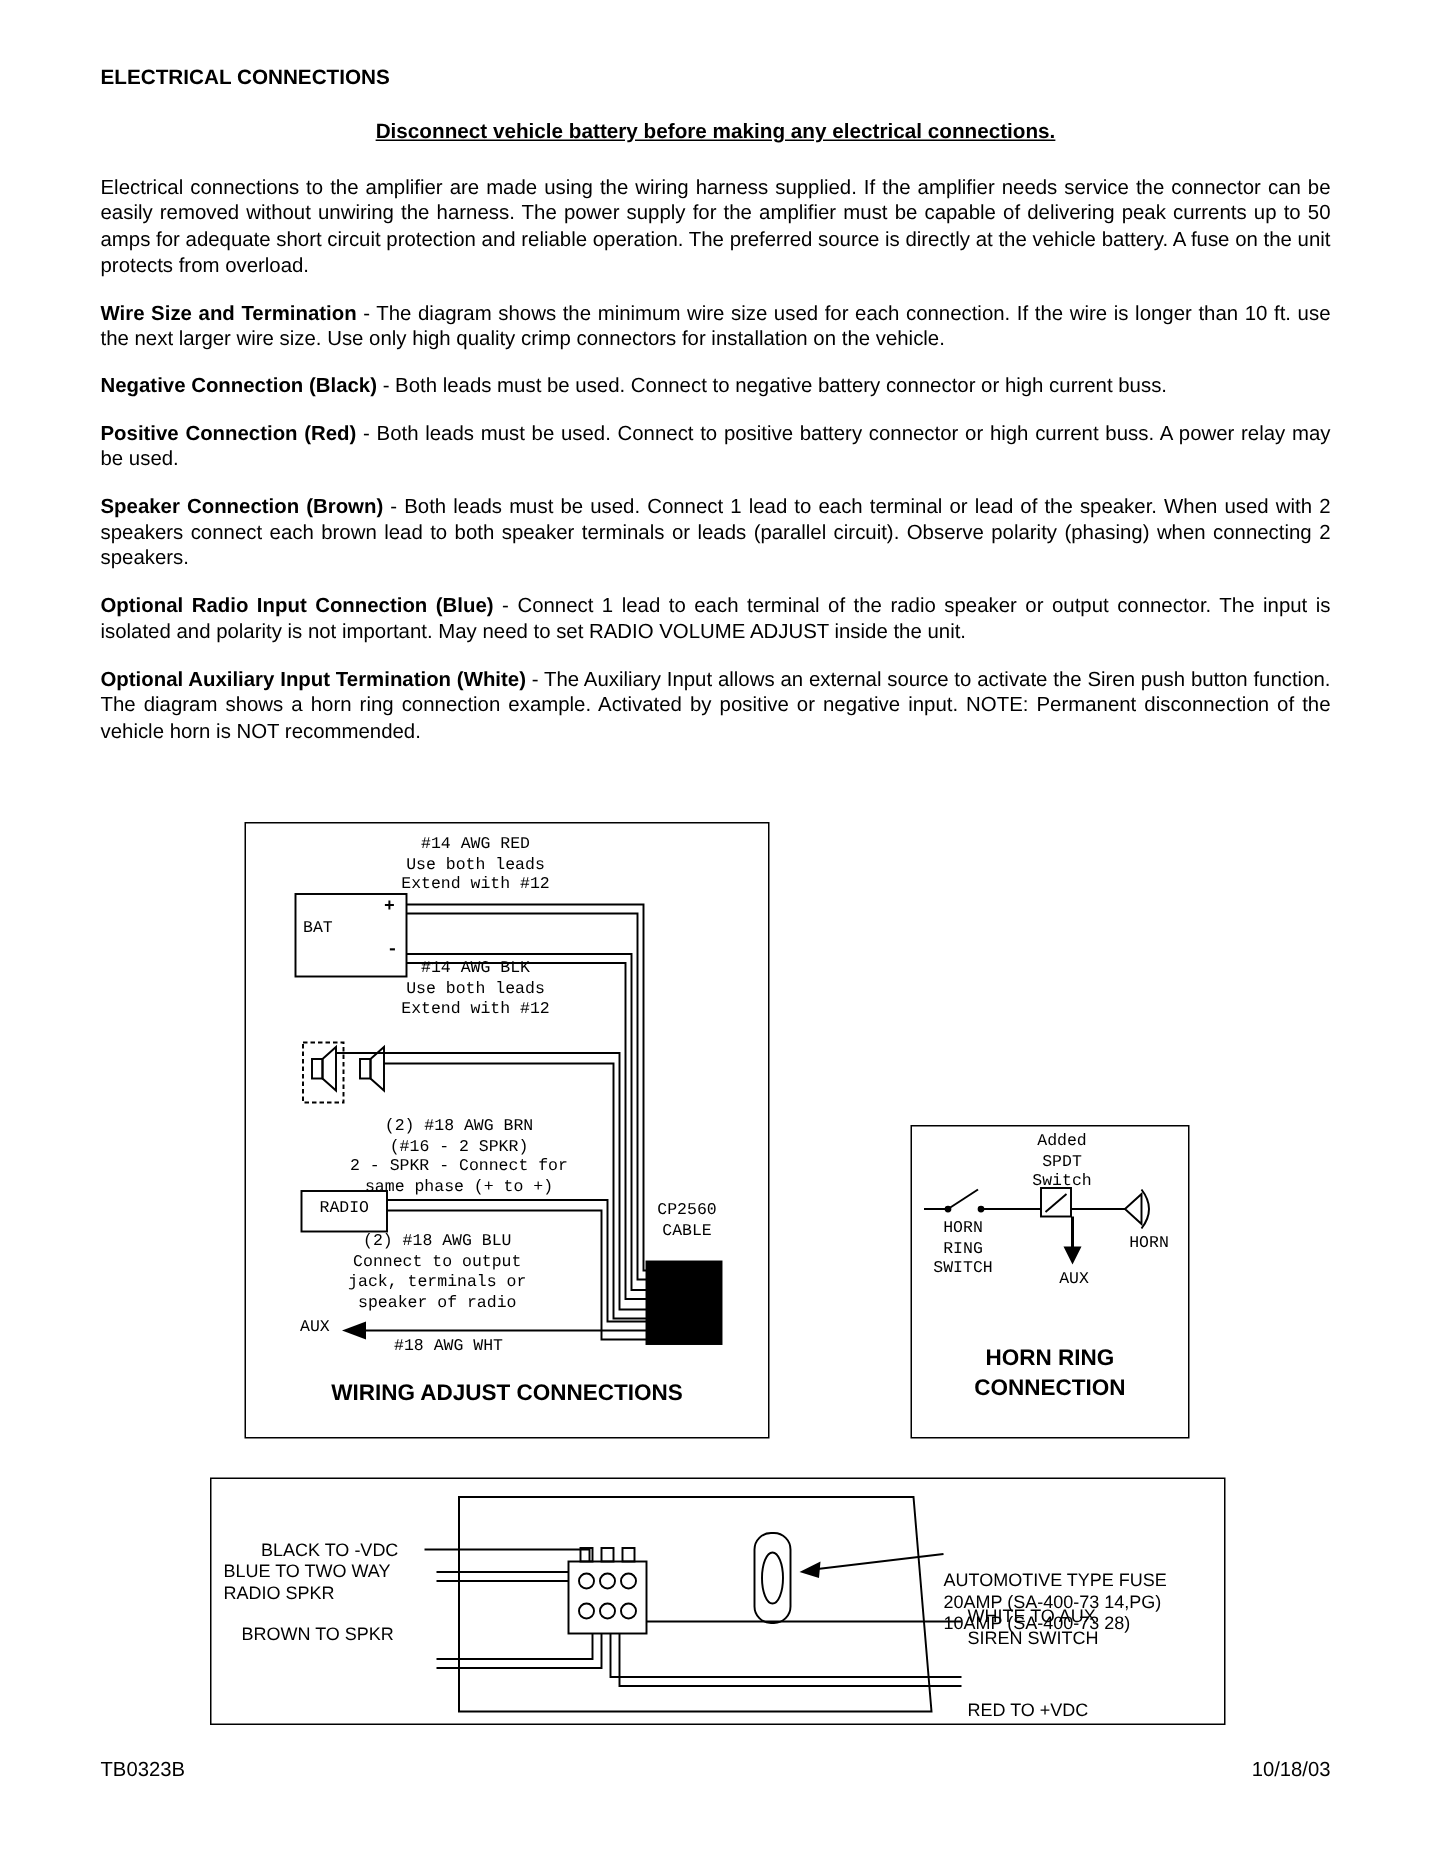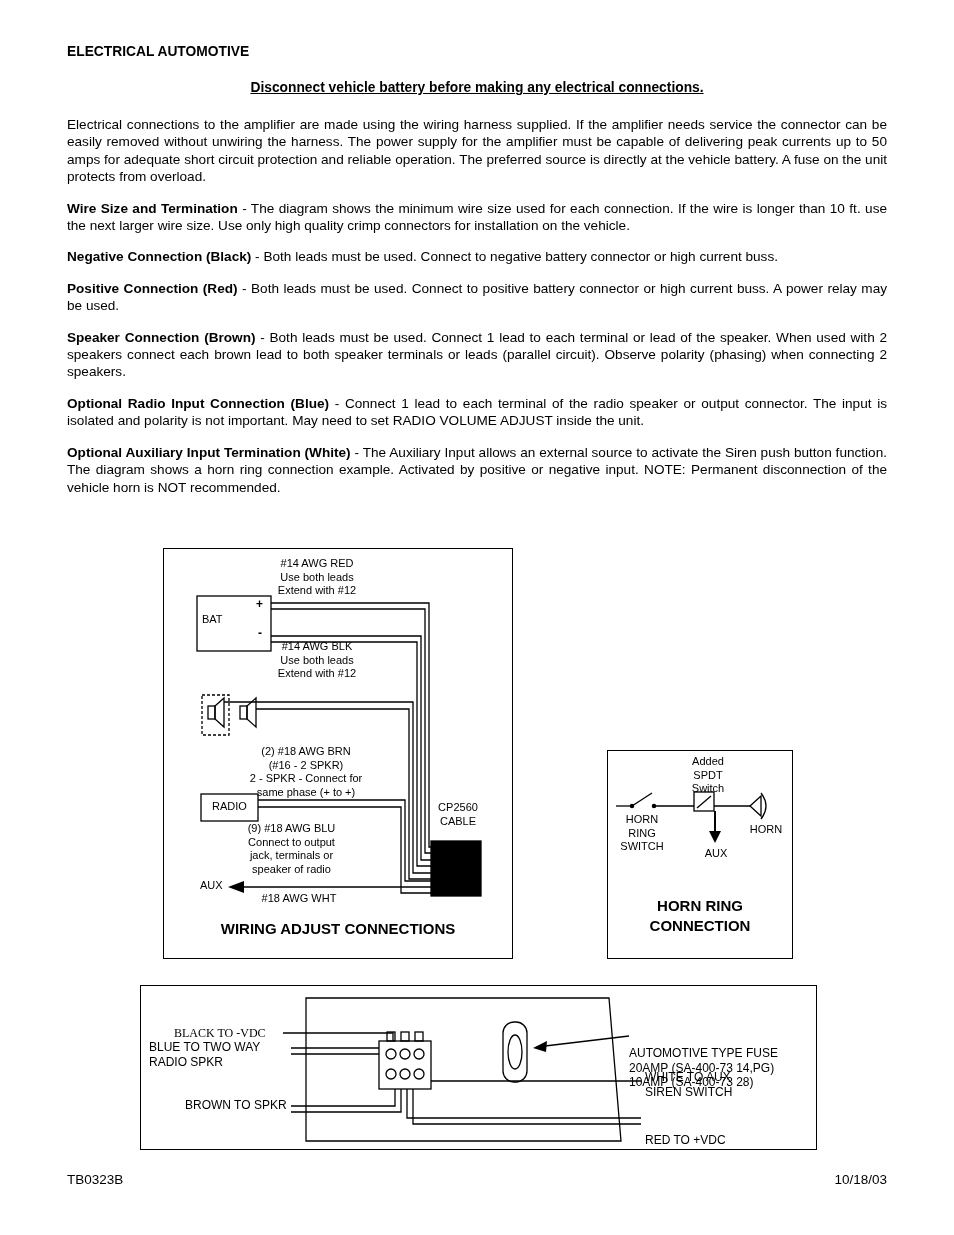--- a/index.html
+++ b/index.html
@@ -8,35 +8,35 @@
     font-family:"Liberation Sans", sans-serif; position:relative; overflow:hidden;
   }
   .text-col { padding:44px 67px 0 67px; }
   .doc-title { font-size:13.8px; font-weight:bold; margin:0 0 21px 0; }
   .warning { font-size:13.8px; font-weight:bold; text-decoration:underline; margin:0 0 21px 0;text-align:center; }
   p.body { font-size:13.6px; line-height:17.4px; text-align:justify; margin:0 0 14px 0; }
   .lead { font-weight:bold; }
   .overlay { position:absolute; left:0; top:0; width:954px; height:1235px; }
   .dbox { position:absolute; border:1px solid #000; background:#fff; }
   .draw { position:absolute; left:0; top:0; width:100%; height:100%; }
-  .lbl { position:absolute; font-size:11px; line-height:13.5px; white-space:pre-line; }
+  .lbl { position:absolute; font-size:11px; line-height:13.5px; white-space:pre-line;font-family:Liberation Mono, monospace; }
   .lbl2 { position:absolute; font-size:12px; line-height:14.5px; white-space:pre-line; }
   .c { text-align:center; }
   .dtitle { position:absolute; font-weight:bold; font-size:15px; line-height:20px; text-align:center; white-space:pre-line; }
   .sign { font-size:12px; font-weight:bold; line-height:12px; }
   .foot { position:absolute; top:1172px; font-size:13.5px; }
   .foot-left { left:67px; }
   .foot-center { left:0; right:0; text-align:center; }
   .foot-right { right:67px; text-align:right; }
 </style>
 </head>
 <body>
 
 <div class="text-col">
-  <div class="doc-title">ELECTRICAL AUTOMOTIVE</div>
+  <div class="doc-title">ELECTRICAL CONNECTIONS</div>
   <div class="warning">Disconnect vehicle battery before making any electrical connections.</div>
 
   <p class="body"><span class="lead"></span><span>Electrical connections to the amplifier are made using the wiring harness supplied.  If the amplifier needs service the connector can be easily removed without unwiring the harness.  The power supply for the amplifier must be capable of delivering peak currents up to 50 amps for adequate short circuit protection and reliable operation.  The preferred source is directly at the vehicle battery.  A fuse on the unit protects from overload.</span></p>
   <p class="body"><span class="lead">Wire Size and Termination</span><span> - The diagram shows the minimum wire size used for each connection.  If the wire is longer than 10 ft. use the next larger wire size.  Use only high quality crimp connectors for installation on the vehicle.</span></p>
   <p class="body"><span class="lead">Negative Connection (Black)</span><span> - Both leads must be used.  Connect to negative battery connector or high current buss.</span></p>
   <p class="body"><span class="lead">Positive Connection (Red)</span><span> - Both leads must be used.  Connect to positive battery connector or high current buss.  A power relay may be used.</span></p>
   <p class="body"><span class="lead">Speaker Connection (Brown)</span><span> - Both leads must be used.  Connect 1 lead to each terminal or lead of the speaker.  When used with 2 speakers connect each brown lead to both speaker terminals or leads (parallel circuit).  Observe polarity (phasing) when connecting 2 speakers.</span></p>
   <p class="body"><span class="lead">Optional Radio Input Connection (Blue)</span><span> - Connect 1 lead to each terminal of the radio speaker or output connector.  The input is isolated and polarity is not important.  May need to set RADIO VOLUME ADJUST inside the unit.</span></p>
   <p class="body"><span class="lead">Optional Auxiliary Input Termination (White)</span><span> - The Auxiliary Input allows an external source to activate the Siren push button function.  The diagram shows a horn ring connection example.  Activated by positive or negative input.  NOTE:  Permanent disconnection of the vehicle horn is NOT recommended.</span></p>
 </div>
@@ -78,21 +78,21 @@
     <div class="lbl sign" style="left:92px; top:49px;">+</div>
     <div class="lbl sign" style="left:94px; top:78px;">-</div>
     <div class="lbl c" style="left:88px; top:91px; width:130px;">#14 AWG BLK
 Use both leads
 Extend with #12</div>
     <div class="lbl c" style="left:58px; top:183px; width:168px;margin-top:13px;">(2) #18 AWG BRN
 (#16  - 2 SPKR)
 2 - SPKR  - Connect for
 same phase (+ to +)</div>
     <div class="lbl c" style="left:37px; top:251px; width:57px;">RADIO</div>
-    <div class="lbl c" style="left:60px; top:273px; width:135px;">(9) #18 AWG BLU
+    <div class="lbl c" style="left:60px; top:273px; width:135px;">(2) #18 AWG BLU
 Connect to output
 jack, terminals or
 speaker of radio</div>
     <div class="lbl c" style="left:266px; top:252px; width:56px;">CP2560
 CABLE</div>
     <div class="lbl" style="left:36px; top:330px;">AUX</div>
     <div class="lbl c" style="left:80px; top:343px; width:110px;">#18 AWG WHT</div>
     <div class="dtitle" style="left:0; right:0; top:370px;">WIRING ADJUST CONNECTIONS</div>
   </div>
 
@@ -150,24 +150,24 @@
 
       <polyline points="142,47 252,47 252,55"></polyline>
       <line x1="150" y1="62" x2="238" y2="62"></line>
       <line x1="150" y1="68" x2="238" y2="68"></line>
       <polyline points="150,120 254,120 254,103"></polyline>
       <polyline points="150,126 260,126 260,103"></polyline>
       <line x1="290" y1="95" x2="500" y2="95"></line>
       <polyline points="266,103 266,132 500,132"></polyline>
       <polyline points="272,103 272,138 500,138"></polyline>
     </svg>
-    <div class="lbl2" style="left:33px; top:40px;font-family:Liberation Serif, serif;">BLACK TO -VDC</div>
+    <div class="lbl2" style="left:33px; top:40px;">BLACK TO -VDC</div>
     <div class="lbl2" style="left:8px;  top:54px;">BLUE TO TWO WAY
 RADIO SPKR</div>
-    <div class="lbl2" style="left:20px; top:112px;margin-left:24px;">BROWN TO SPKR</div>
+    <div class="lbl2" style="left:20px; top:96px;">BROWN TO SPKR</div>
     <div class="lbl2" style="left:488px; top:16px;margin-top:44px;">AUTOMOTIVE TYPE FUSE
 20AMP (SA-400-73 14,PG)
 10AMP (SA-400-73 28)</div>
     <div class="lbl2" style="left:504px; top:84px;">WHITE TO AUX
 SIREN SWITCH</div>
     <div class="lbl2" style="left:504px; top:126px;margin-top:21px;">RED TO +VDC</div>
   </div>
 
   <div class="foot foot-left">TB0323B</div>
   <div class="foot foot-right">10/18/03</div>

